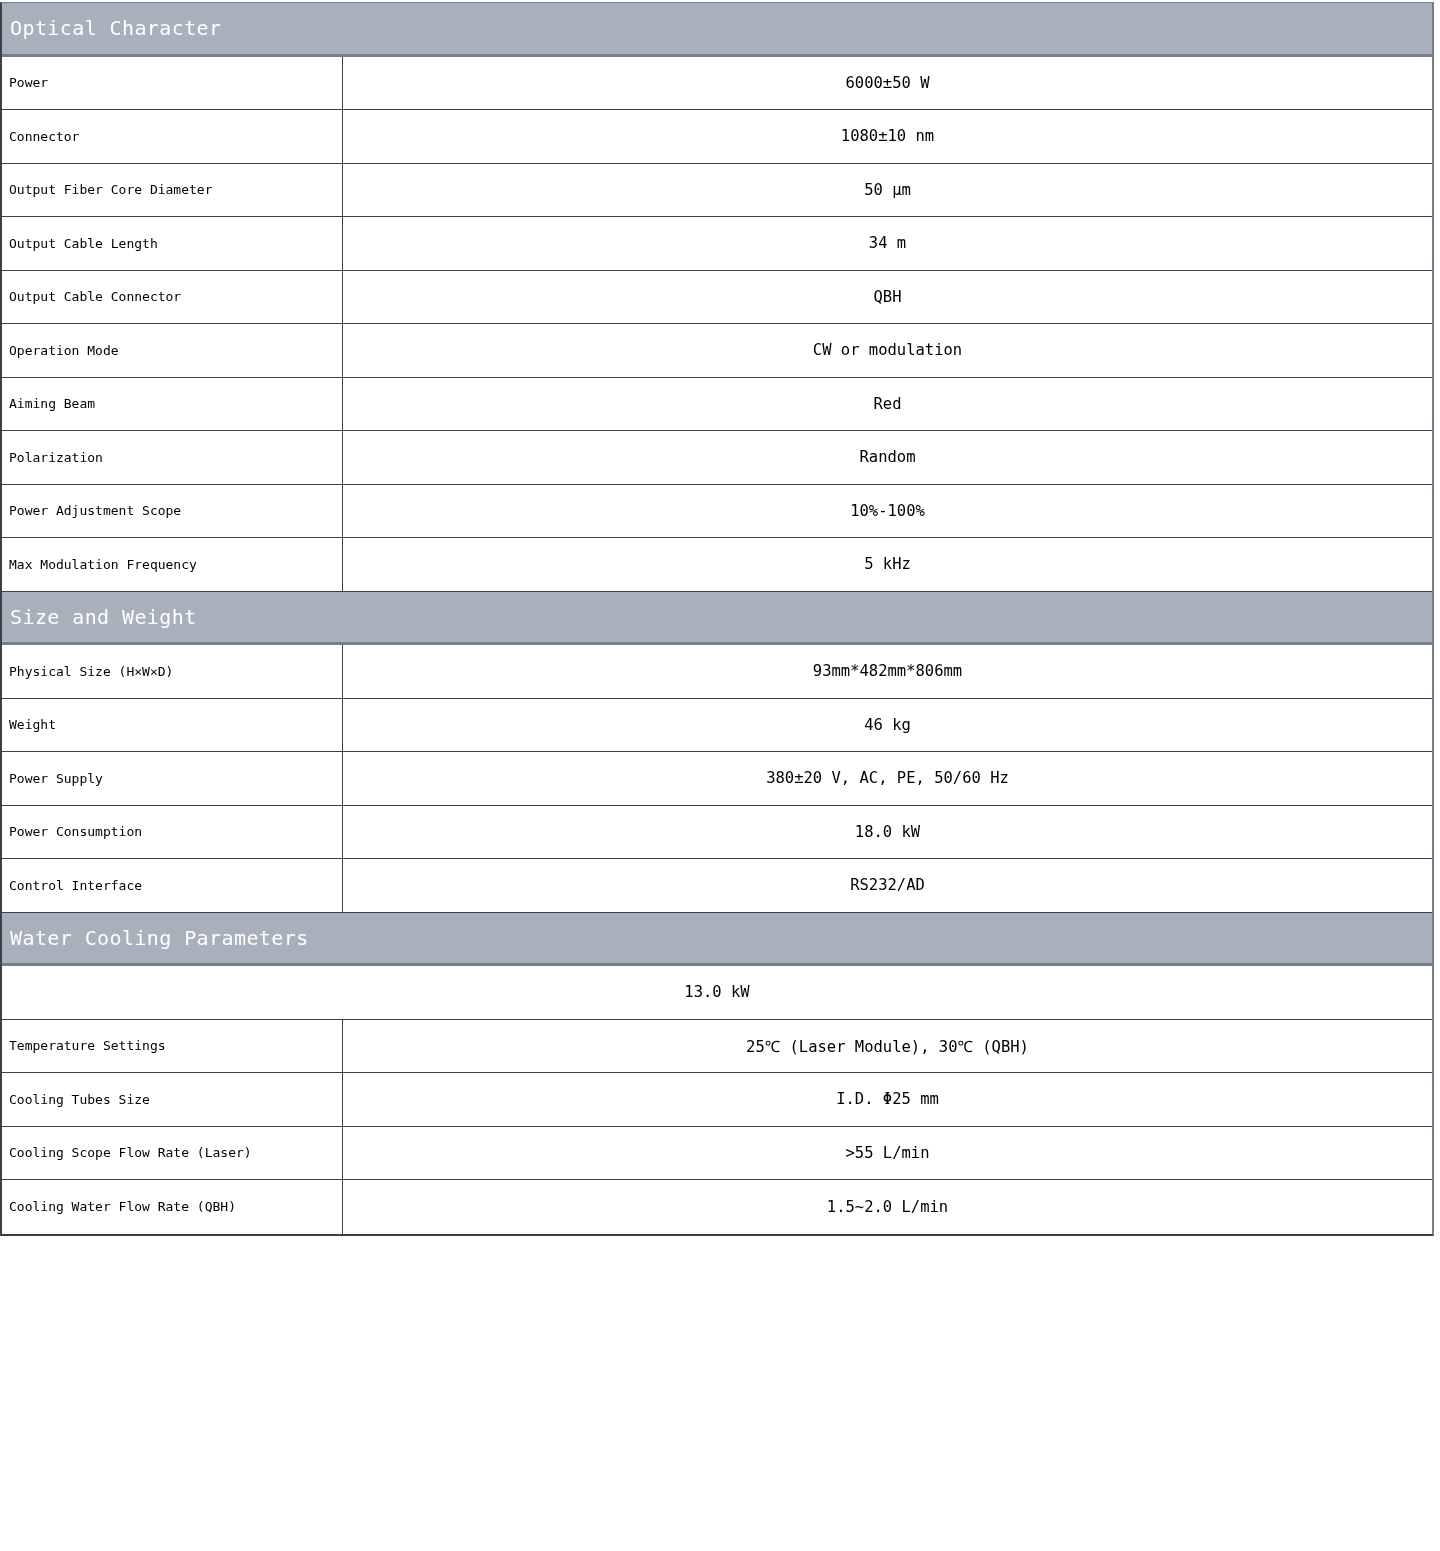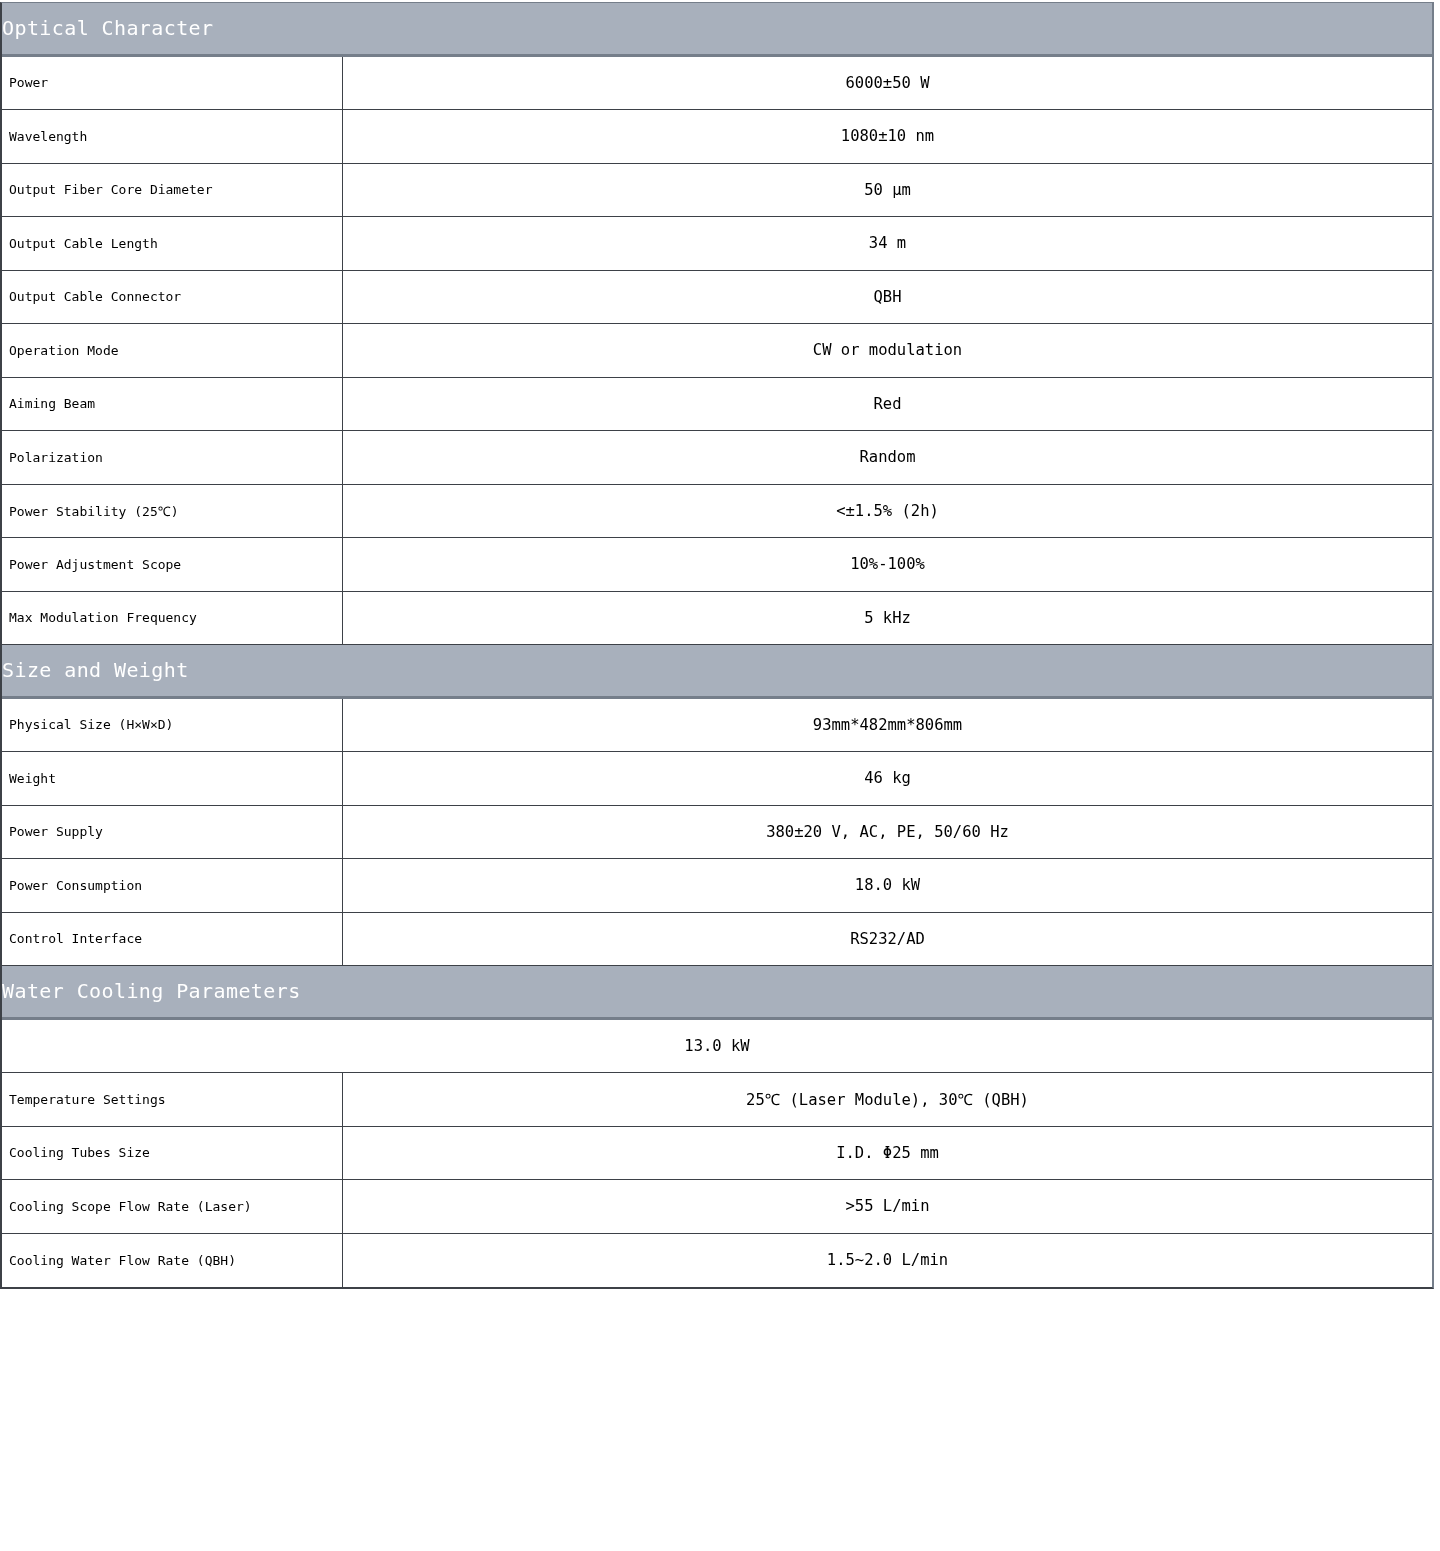--- a/index.html
+++ b/index.html
@@ -25,20 +25,21 @@
     background: #ffffff;
   }
 
   .section-header {
     height: 53.5px;
     box-sizing: border-box;
     background: var(--header-bg, #a8b0bc);
     color: var(--header-text, #ffffff);
     display: flex;
     align-items: center;
+    padding-left: 8px;
     font-size: 20px;
     letter-spacing: 0.4px;
     border-bottom: 3px solid var(--header-edge, #757e8a);
   }
 
   .data-row {
     display: flex;
     height: 53.5px;
     box-sizing: border-box;
     border-bottom: 1.5px solid var(--grid-border, #3d4147);
@@ -76,21 +77,21 @@
 
 <div class="spec-table">
     <div class="section-header">
       <span>Optical Character</span>
     </div>
     <div class="data-row">
       <div class="row-label">Power</div>
       <div class="row-value">6000±50 W</div>
     </div>
     <div class="data-row">
-      <div class="row-label">Wavelength</div>
+      <div class="row-label">Connector</div>
       <div class="row-value">1080±10 nm</div>
     </div>
     <div class="data-row">
       <div class="row-label">Output Fiber Core Diameter</div>
       <div class="row-value">50 μm</div>
     </div>
     <div class="data-row">
       <div class="row-label">Output Cable Length</div>
       <div class="row-value">34 m</div>
     </div>
@@ -102,24 +103,20 @@
       <div class="row-label">Operation Mode</div>
       <div class="row-value">CW or modulation</div>
     </div>
     <div class="data-row">
       <div class="row-label">Aiming Beam</div>
       <div class="row-value">Red</div>
     </div>
     <div class="data-row">
       <div class="row-label">Polarization</div>
       <div class="row-value">Random</div>
-    </div>
-    <div class="data-row">
-      <div class="row-label">Power Stability (25℃)</div>
-      <div class="row-value">&lt;±1.5% (2h)</div>
     </div>
     <div class="data-row">
       <div class="row-label">Power Adjustment Scope</div>
       <div class="row-value">10%-100%</div>
     </div>
     <div class="data-row">
       <div class="row-label">Max Modulation Frequency</div>
       <div class="row-value">5 kHz</div>
     </div>
     <div class="section-header">

